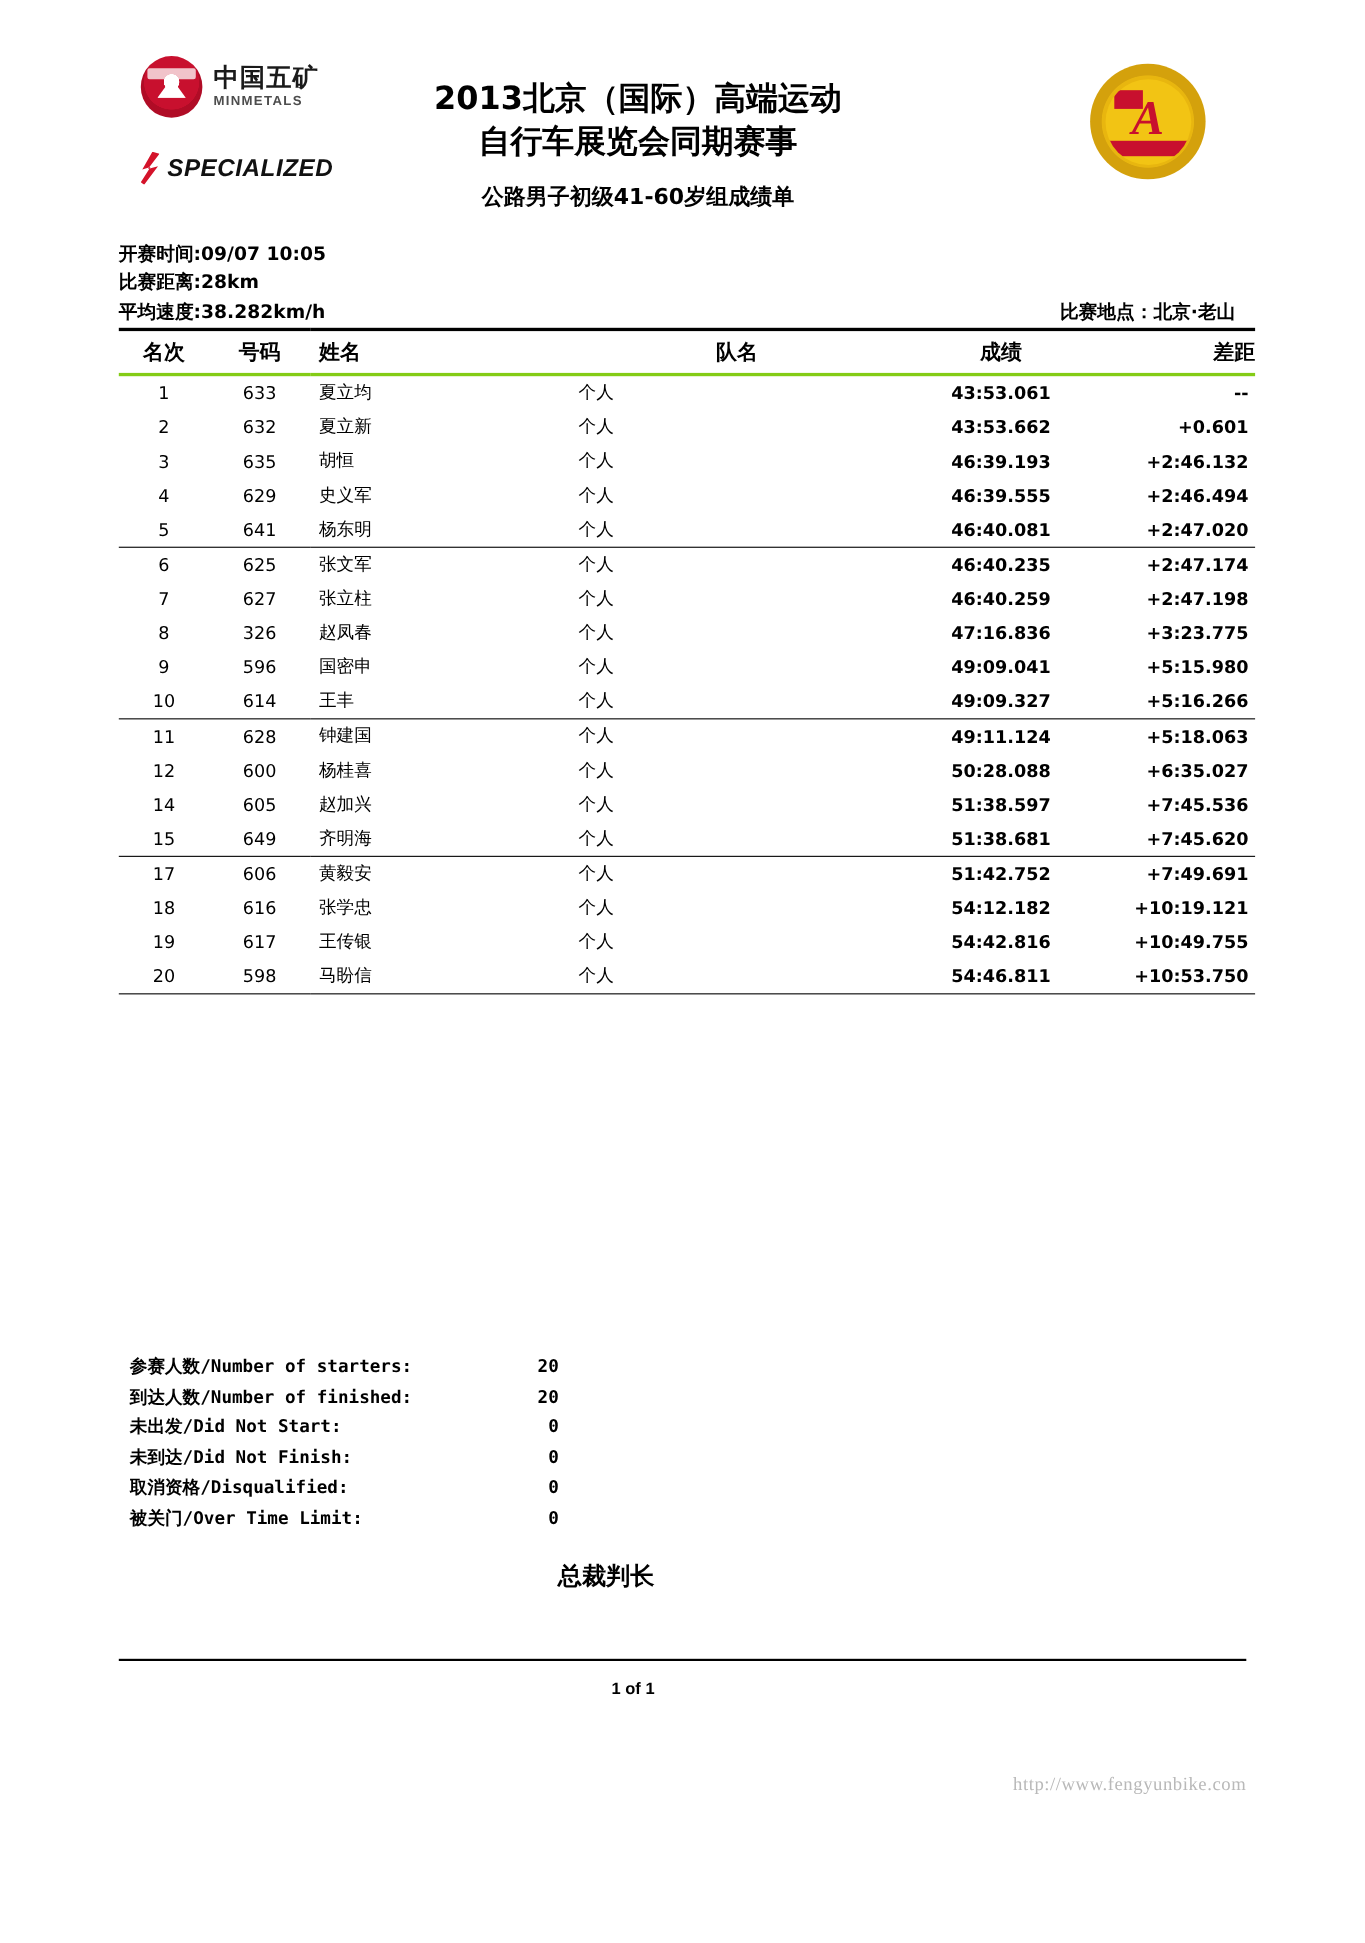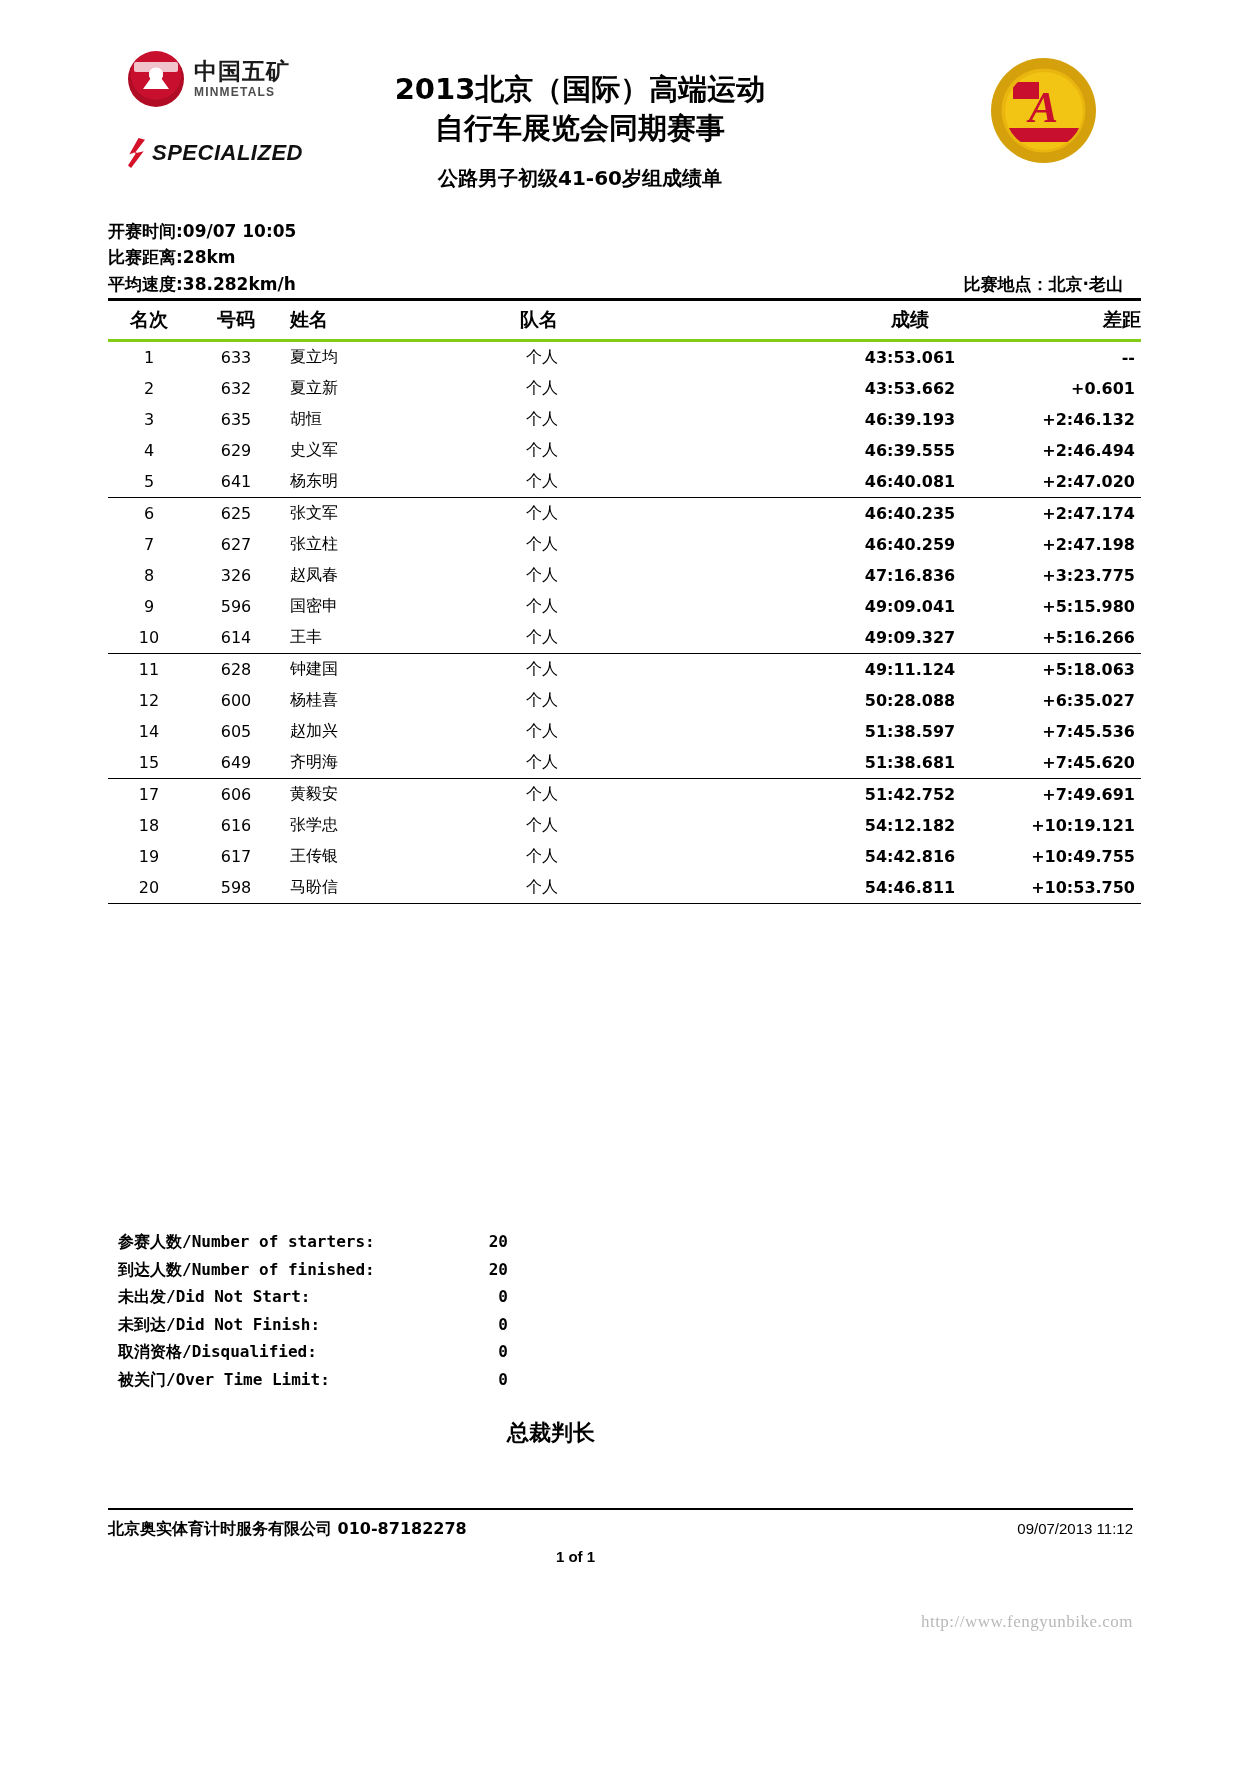--- a/index.html
+++ b/index.html
@@ -246,21 +246,21 @@
     border-bottom: 1.5px solid #000;
   }
   .c-rank   { width: 82px;  text-align: center; }
   .c-bib    { width: 92px;  text-align: center; }
   .c-name   { width: 230px; text-align: left; padding-left: 8px !important; }
   .c-team   { width: 300px; text-align: left; padding-left: 6px !important; }
   .c-time   { width: 180px; text-align: center; font-weight: bold; }
   .c-gap    { width: 141px; text-align: right; padding-right: 6px !important; font-weight: bold; }
 
   thead .c-name { padding-left: 8px !important; }
-  thead .c-team { padding-left: 0 !important; }
+  thead .c-team { text-align: center; padding-left: 0 !important; }
   thead .c-time { text-align: center; }
   thead .c-gap  { text-align: right; padding-right: 0 !important; }
 
   
   .summary {
     position: absolute;
     left: 118px;
     top: 1228px;
     width: 520px;
   }
@@ -566,22 +566,18 @@
         <span class="sum-label">被关门/Over Time Limit:</span>
         <span class="sum-value">0</span>
       </div>
     </div>
 
   <div class="signature">
     <span>总裁判长</span>
   </div>
 
   <div class="footer">
-    <div class="footer-row">
-      <span class="footer-left">北京奥实体育计时服务有限公司 010-87182278</span>
-      <span class="footer-right">09/07/2013 11:12</span>
-    </div>
     <div class="page-num">1 of 1</div>
   </div>
 
   <div class="watermark">http://www.fengyunbike.com</div>
 
 </div>
 
 </body></html>

